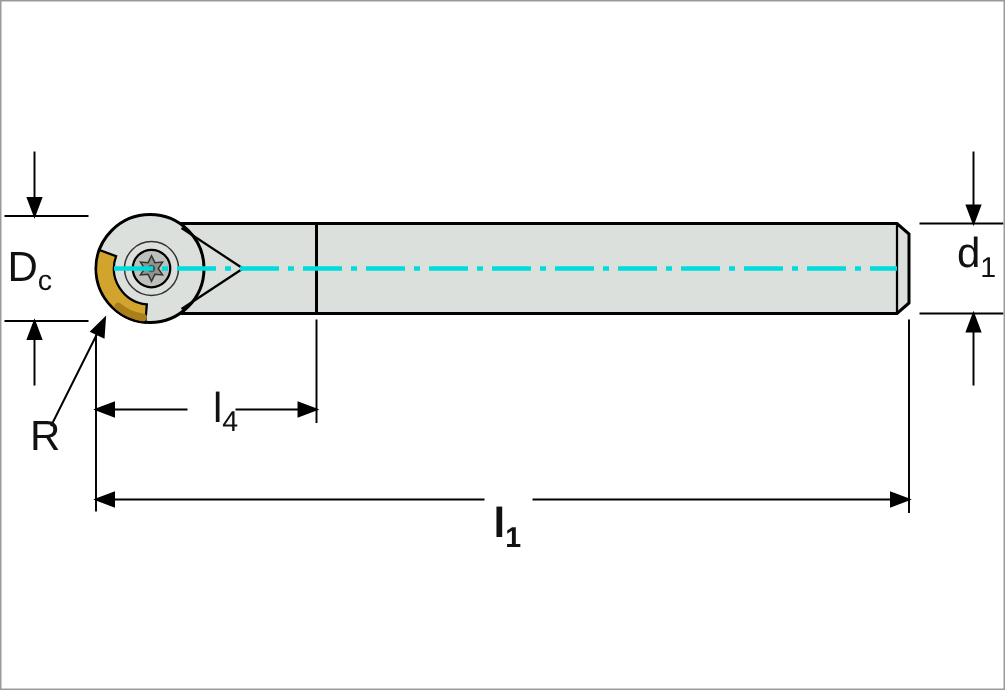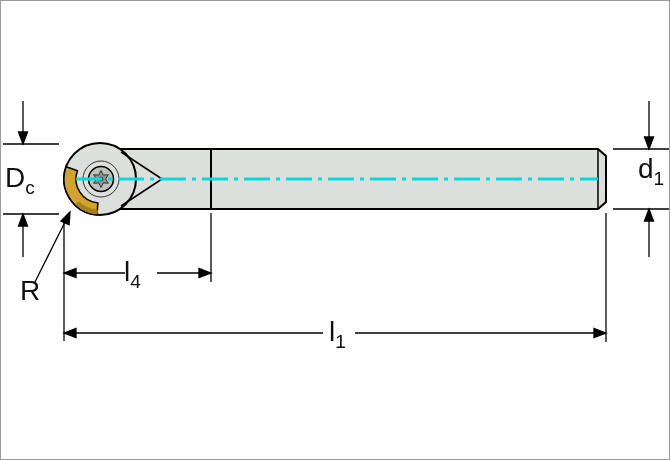--- a/index.html
+++ b/index.html
@@ -107,21 +107,21 @@
   </div>
 
   <div class="lbl" style="left:637px; top:154px;">
     <span>d</span><sub>1</sub>
   </div>
 
   <div class="lbl" style="left:19px; top:276px;">
     <span>R</span>
   </div>
 
-  <div class="lbl" style="left:123px; top:257px;">
+  <div class="lbl" style="left:141px; top:257px;">
     <span>l</span><sub>4</sub>
   </div>
 
-  <div class="lbl" style="left:328px; top:317px;">
+  <div class="lbl" style="left:328px; top:334px;font-weight:bold;">
     <span>l</span><sub>1</sub>
   </div>
 
 </div>
 
 </body></html>

